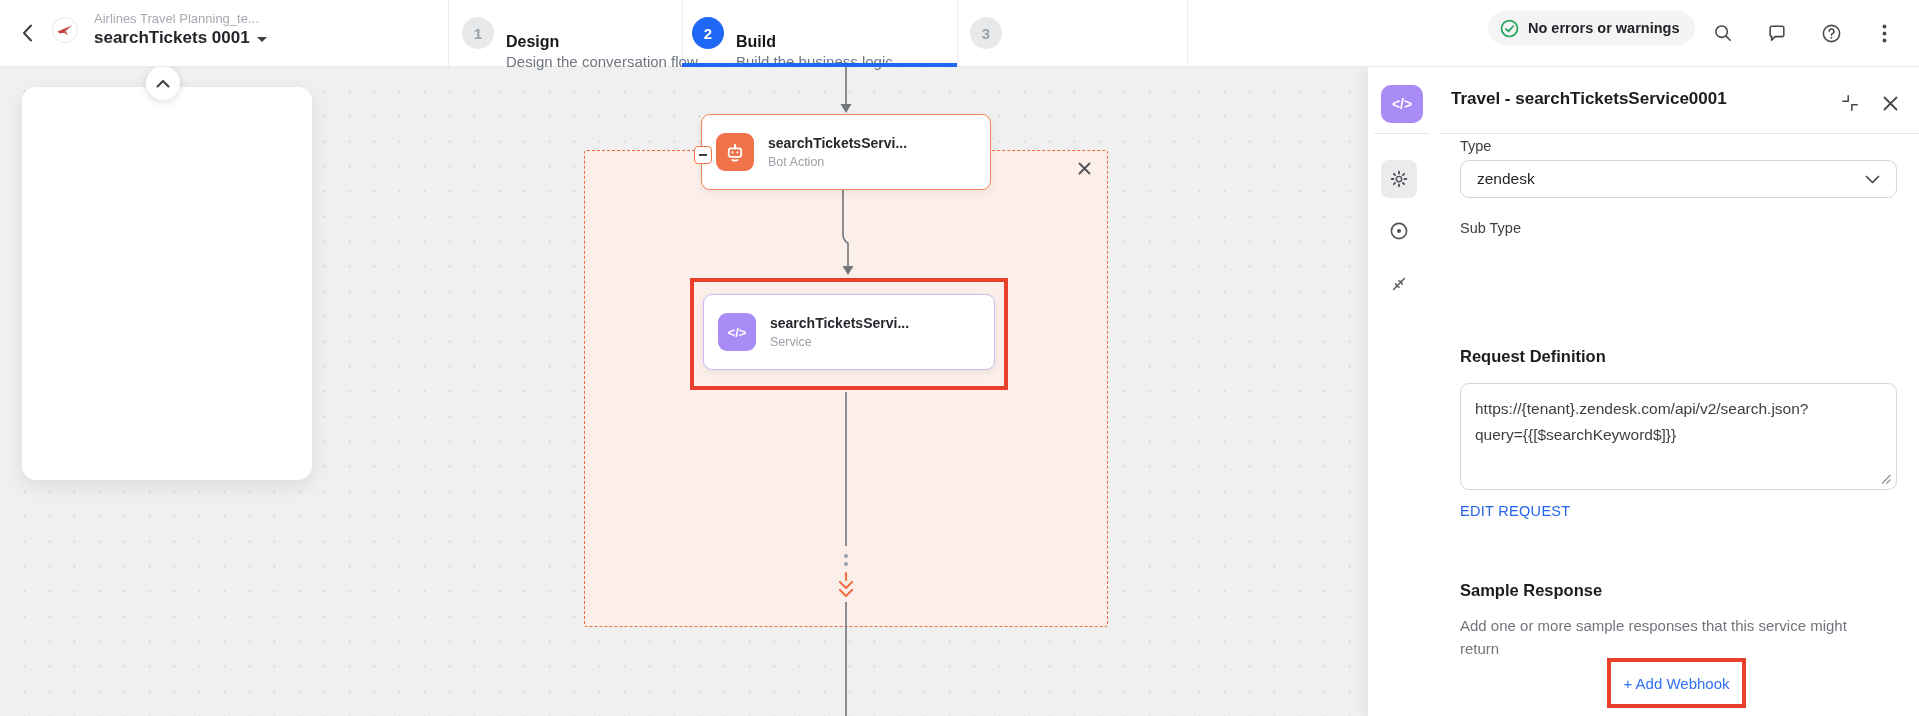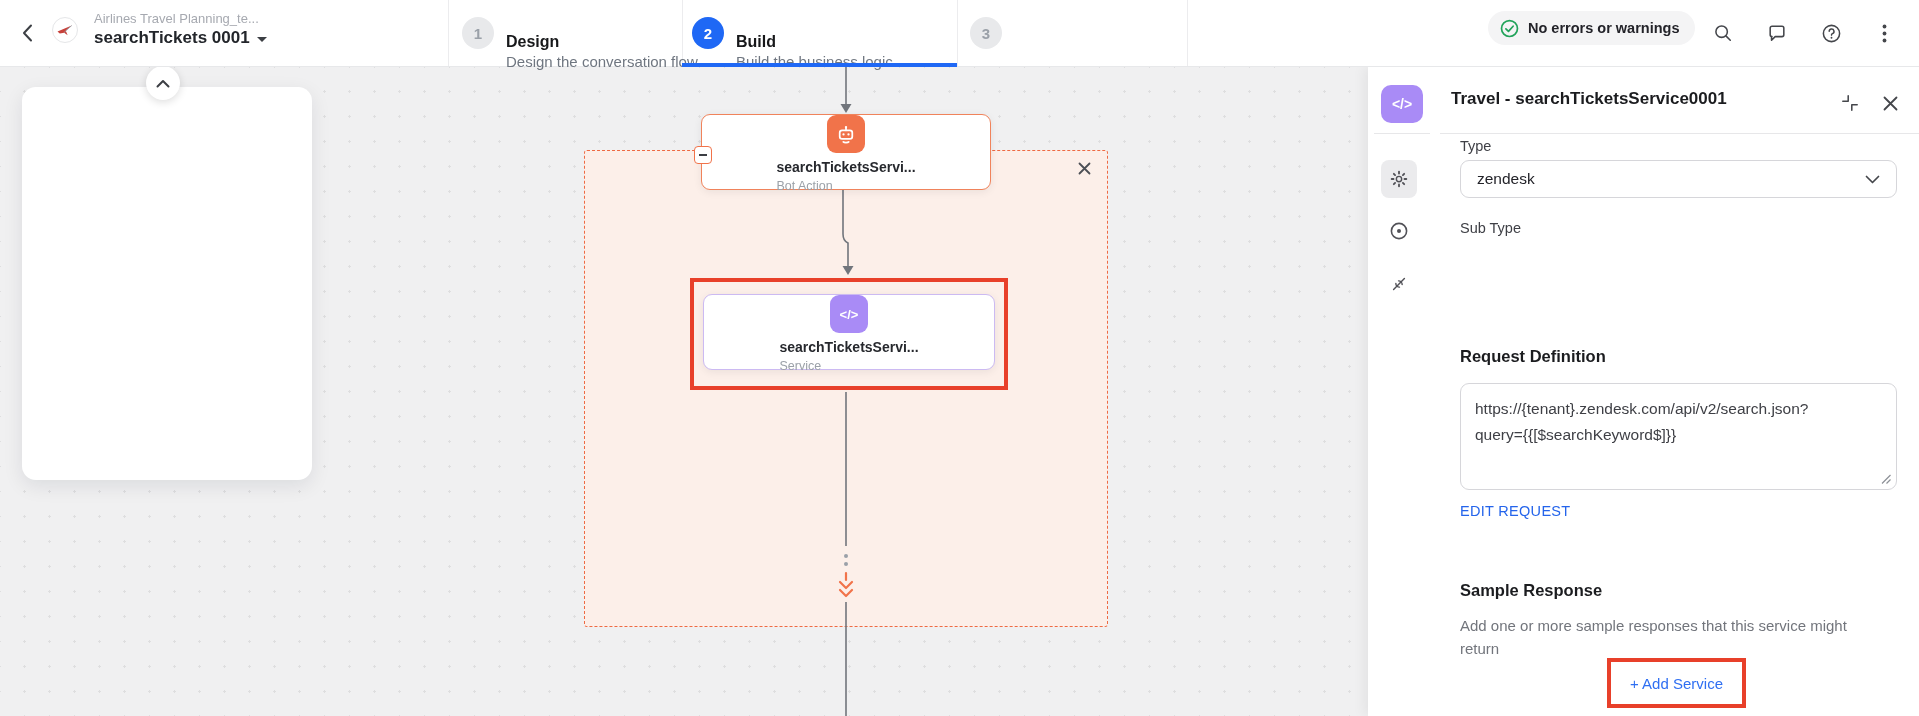--- a/index.html
+++ b/index.html
@@ -39,21 +39,21 @@
     background-size:25px 25px; background-position:12px 12px; z-index:1; }
   .wires { position:absolute; left:0; top:67px; width:1919px; height:649px; z-index:3; pointer-events:none; }
 
   .bot-group { position:absolute; left:584px; top:150px; width:524px; height:477px;
     background:#fcefe9; border:1.5px dashed #ee6a43; border-radius:3px; z-index:2; }
   .group-close { position:absolute; left:1074px; top:158px; width:20px; height:20px; display:flex;
     align-items:center; justify-content:center; cursor:pointer; z-index:6; }
 
   .flow-node { position:absolute; width:290px; height:76px; background:#fff; border-radius:9px;
     box-shadow:0 2px 8px rgba(20,24,40,.07); display:flex; align-items:center; padding:0 14px;
-    gap:5px; z-index:5; cursor:pointer;flex-direction:column; }
+    gap:14px; z-index:5; cursor:pointer; }
   .node-bot { left:701px; top:114px; border:1.5px solid #f0835b; }
   .node-service { left:703px; top:294px; width:292px; border:1.5px solid #ccbaf2; }
   .node-icon { width:38px; height:38px; border-radius:9px; display:flex; align-items:center;
     justify-content:center; flex:0 0 auto; color:#fff; font-weight:700; }
   .node-icon.orange { background:#f1734a; }
   .node-icon.purple { background:#a98bf6; font-size:13px; }
   .node-title { font-size:14px; font-weight:700; color:#26282d; line-height:18px; }
   .node-sub { font-size:12.5px; color:#9ba1a8; line-height:16px; margin-top:2px; }
   .minus-btn { position:absolute; left:694px; top:146px; width:18px; height:18px; background:#fff;
     border:1.6px solid #f1734a; border-radius:4px; z-index:7; display:flex; align-items:center;
@@ -408,16 +408,16 @@
     <textarea class="req-area" spellcheck="false" style="">https://{tenant}.zendesk.com/api/v2/search.json?query={{[$searchKeyword$]}}</textarea>
     <svg class="resize-handle" width="12" height="12" viewBox="0 0 12 12">
       <path d="M2 10.5 L10.5 2 M6.5 10.5 L10.5 6.5" stroke="#8d9197" stroke-width="1.2"></path>
     </svg>
     <div class="link" style="top:436px;">EDIT REQUEST</div>
 
     <div class="sec-heading" style="top:514px;">Sample Response</div>
     <div class="sample-desc">Add one or more sample responses that this service might return</div>
   </div>
 
-  <div class="add-response">+ Add Service</div>
+  <div class="add-response">+ Add Webhook</div>
   <div class="annotation annot-add"></div>
 
 </div>
 
 </body></html>

